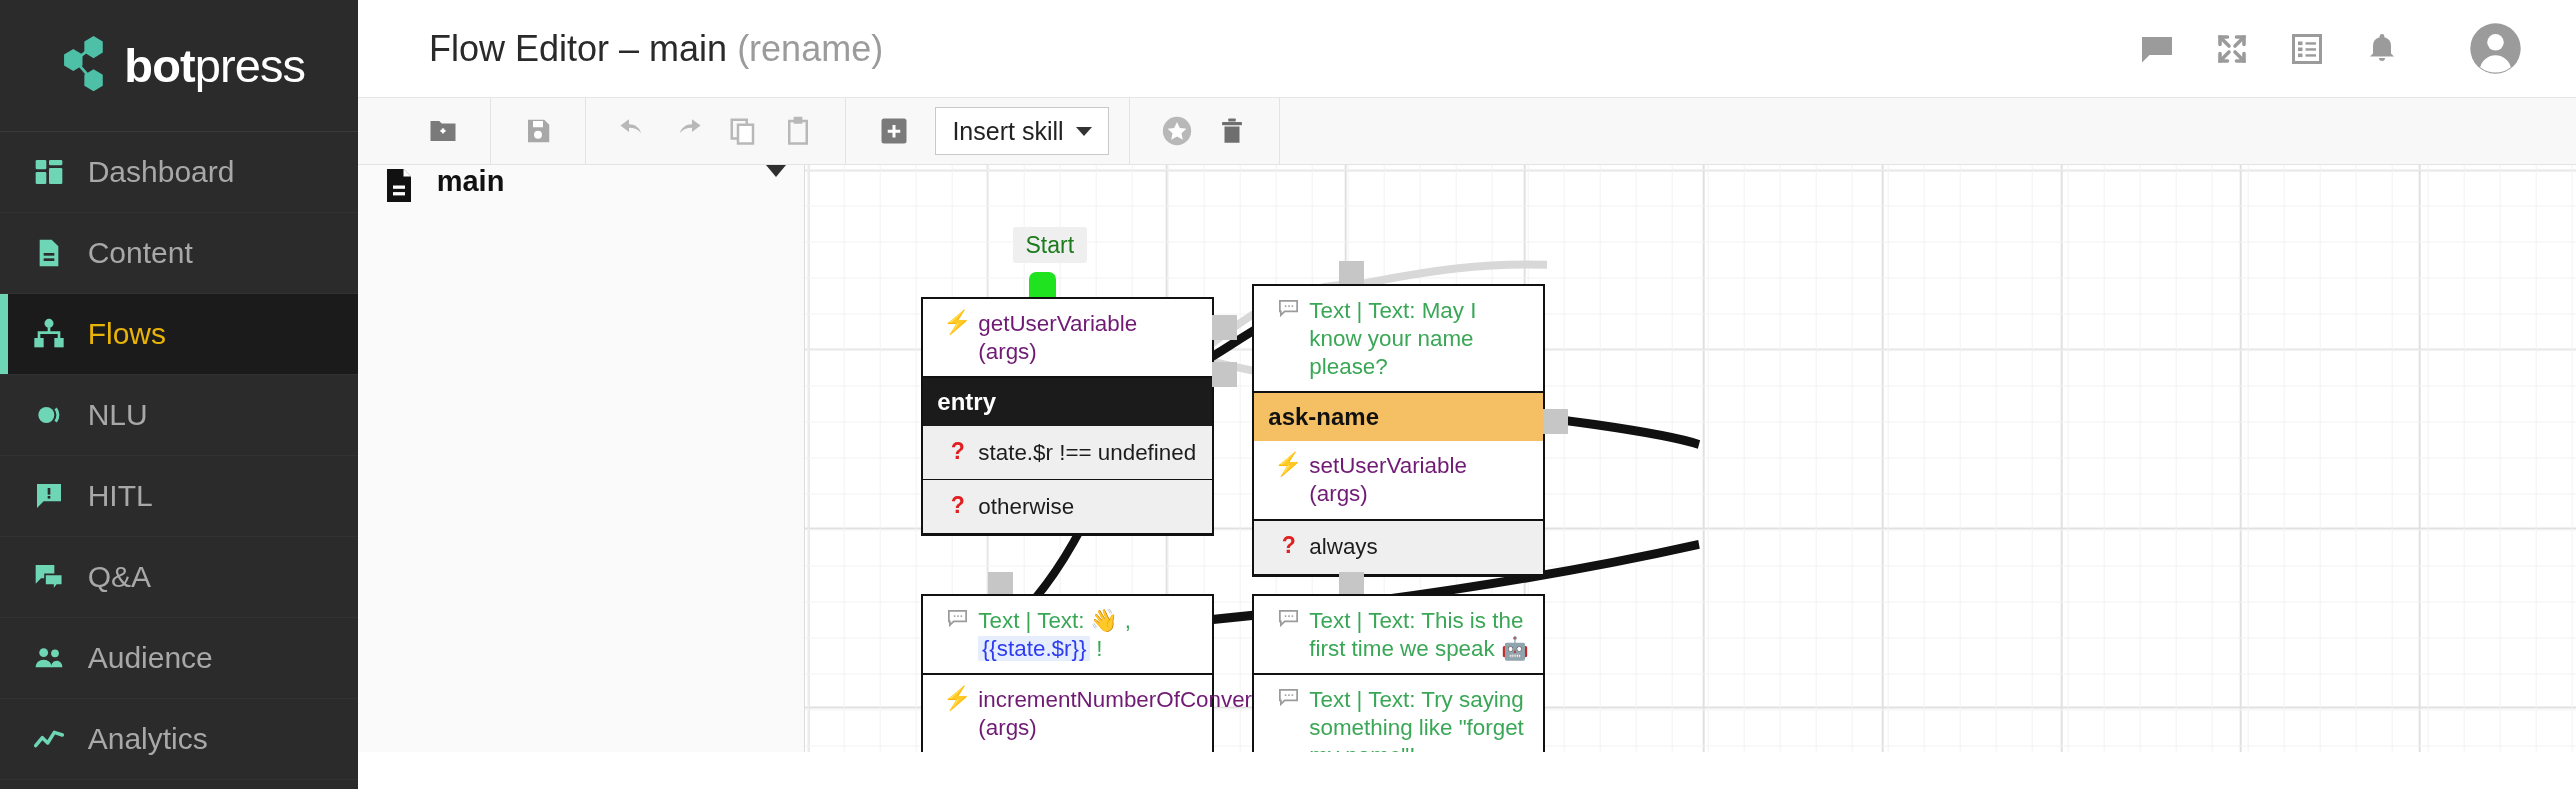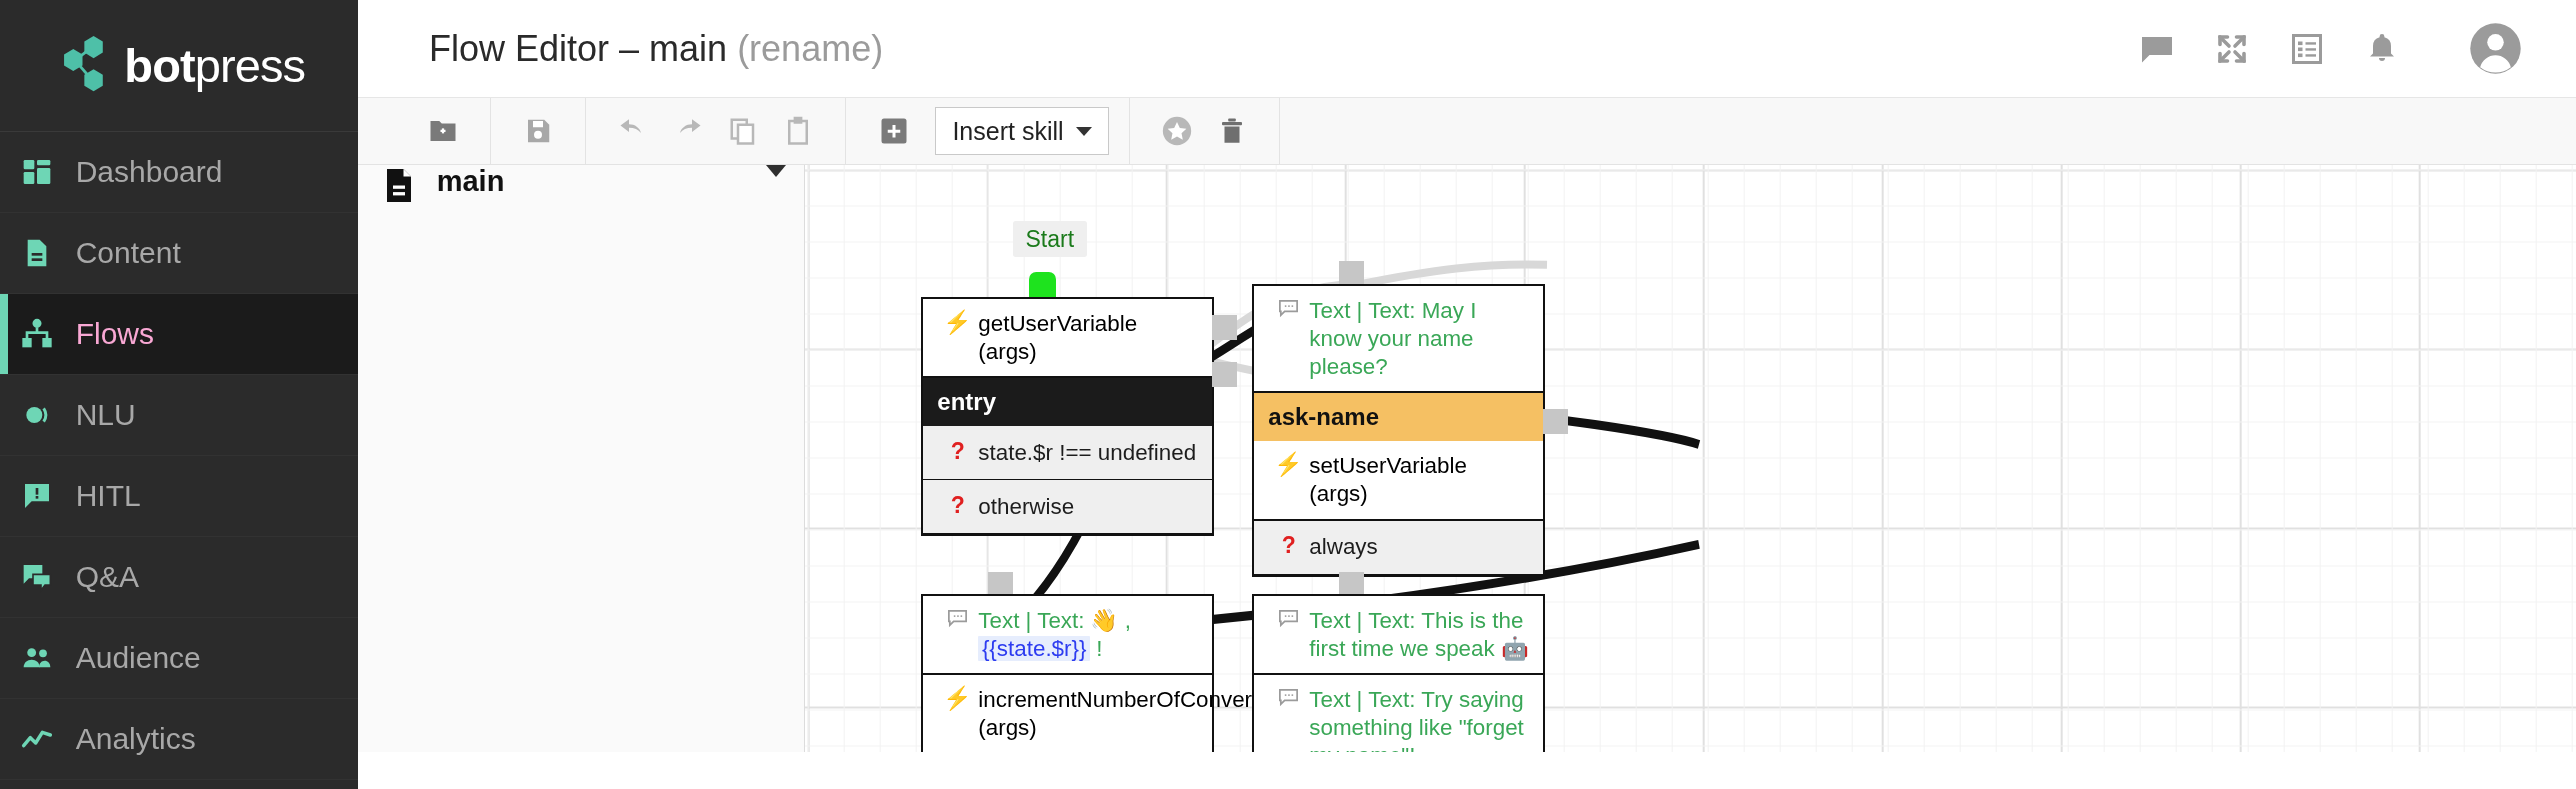--- a/index.html
+++ b/index.html
@@ -25,40 +25,40 @@
     border-bottom: 0.9px solid #3a3a3a;
   }
   .brand-logo { width: 59px; height: 59px; margin-right: 12.5px; }
   .brand-name { font-size: 47px; color: #fff; letter-spacing: -0.9px; }
   .brand-name b { font-weight: 700; }
   .brand-name span { font-weight: 400; }
 
   .nav-item {
     height: 81px;
     display: flex; align-items: center;
-    padding-left: 18px;
+    padding-left: 30px;
     border-bottom: 0.9px solid #323232;
     position: relative;
     cursor: pointer;
   }
   .nav-item .nav-icon {
     width: 38px; height: 38px;
     display: flex; align-items: center; justify-content: center;
     margin-right: 19.7px;
     flex: 0 0 38px;
   }
   .nav-item .nav-label {
     font-size: 30px; color: #a8a8a8; font-weight: 400;
   }
   .nav-item.active { background: #1b1b1b; }
   .nav-item.active::before {
     content: ""; position: absolute; left: 0; top: 0; bottom: 0;
     width: 8px; background: #6ed6b5;
   }
-  .nav-item.active .nav-label { color: #f9a8d4; }
+  .nav-item.active .nav-label { color: #eab308; }
 
   
   .content { flex: 1 1 auto; display: flex; flex-direction: column; min-width: 0; }
 
   .topbar {
     height: 98px; background: #fff;
     display: flex; align-items: center;
     border-bottom: 0.9px solid #e6e6e6;
     flex: 0 0 98px;
     padding-left: 35px;
@@ -165,21 +165,21 @@
     padding: 10.7px 12.5px 10.7px 14.3px;
     border-bottom: 2.7px solid #111;
   }
   .node-row:last-child { border-bottom: none; }
   .node-row .row-icon {
     width: 41px; flex: 0 0 41px; text-align: center;
     font-size: 23px; line-height: 1.1;
   }
   .node-row .row-text { flex: 1 1 auto; }
   .row-content { color: #3aa757; }
-  .row-action  { color: #000000; }
+  .row-action  { color: #701a75; }
   .row-trans   { color: #1d1d1d; }
 
   .node-row.content-row, .node-row.action-row { background: #fff; }
   .node-row.trans-row {
     background: #efefef;
     border-bottom: 0.9px solid #111;
     padding: 12.5px 12.5px 12.5px 14.3px;
   }
   .node-title {
     padding: 9px 14.3px;
@@ -477,21 +477,21 @@
 
           <g fill="#111">
             <rect x="316" y="176" width="26" height="9"></rect>
             <rect x="316" y="228" width="26" height="9"></rect>
             <rect x="688" y="236" width="26" height="9"></rect>
             <rect x="598" y="116" width="26" height="9"></rect>
             <rect x="205" y="464" width="26" height="9"></rect>
           </g>
         </svg>
 
-        <div class="start-badge" style="left:208px; top:56px;">Start</div>
+        <div class="start-badge" style="left:208px; top:62px;">Start</div>
         <div class="start-dot" style="left:224px; top:107px;"></div>
 
         <div class="node" style="left:116px; top:132px; width:293px;">
           <div class="node-row action-row">
             <span class="row-icon">⚡</span>
             <span class="row-text row-action">getUserVariable (args)</span>
           </div>
           <div class="node-title dark">entry</div>
           <div class="node-row trans-row">
             <span class="row-icon" style="color:#e02020;font-weight:700;">?</span>

